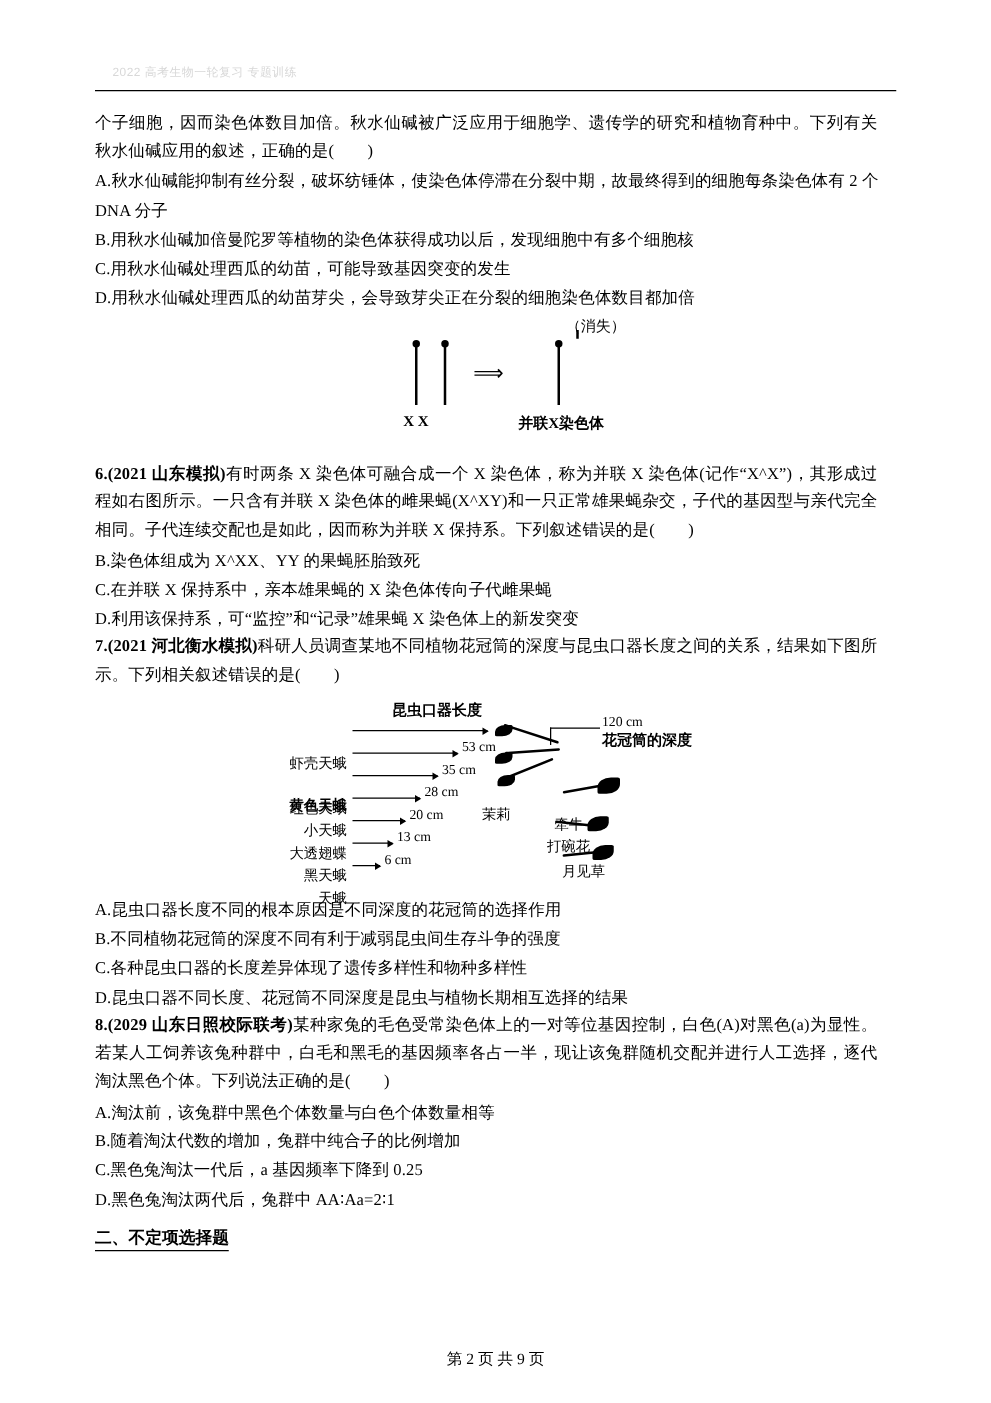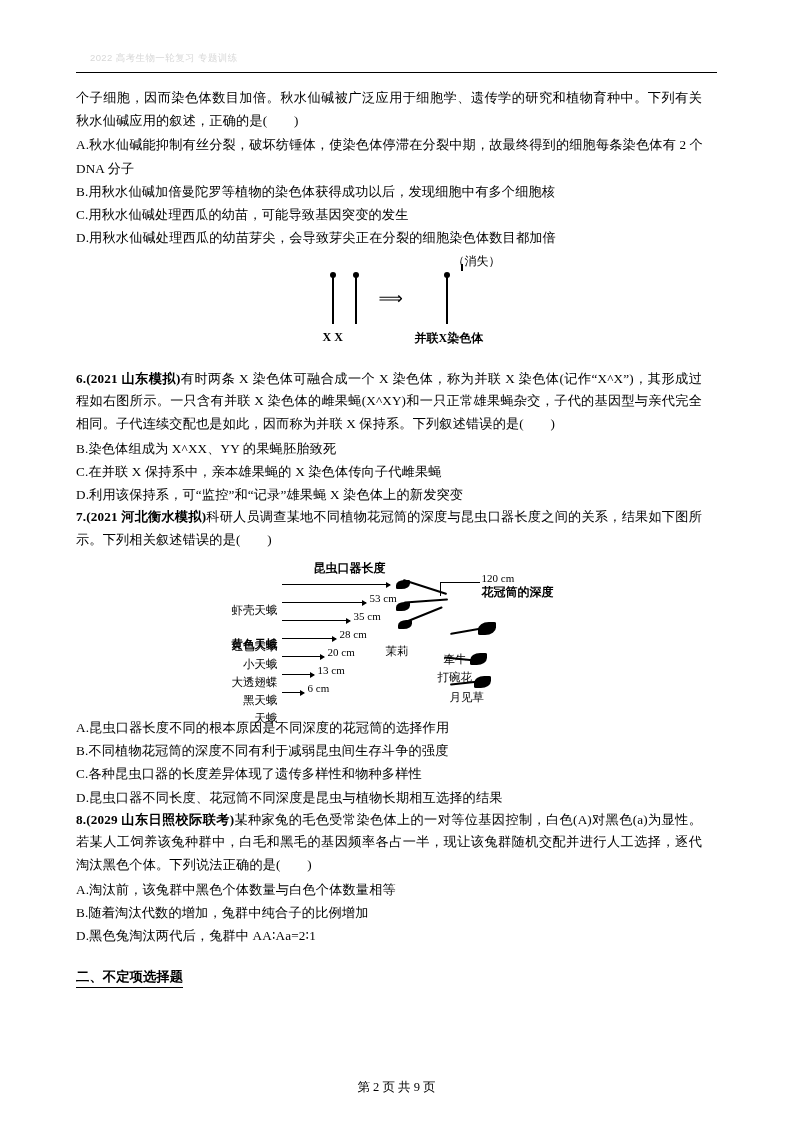--- a/index.html
+++ b/index.html
@@ -168,21 +168,21 @@
     left: 0;
     right: 0;
     bottom: 26px;
     text-align: center;
     font-size: 12.5px;
     font-family: "Liberation Serif", serif;
   }
   .section-head {
     font-size: 13.4px;
     font-weight: bold;
-    margin-top: 20px;
+    margin-top: 10px;
     border-bottom: 1px solid #000;
     display: inline-block;
     padding-bottom: 1px;
   }
 </style>
 </head>
 <body>
 
 <div class="page">
 
@@ -295,18 +295,19 @@
 
   <p class="opt">A.昆虫口器长度不同的根本原因是不同深度的花冠筒的选择作用</p>
   <p class="opt">B.不同植物花冠筒的深度不同有利于减弱昆虫间生存斗争的强度</p>
   <p class="opt">C.各种昆虫口器的长度差异体现了遗传多样性和物种多样性</p>
   <p class="opt">D.昆虫口器不同长度、花冠筒不同深度是昆虫与植物长期相互选择的结果</p>
 
   
   <p class="para"><span class="qnum">8.</span><span class="qnum">(2029 山东日照校际联考)</span><span>某种家兔的毛色受常染色体上的一对等位基因控制，白色(A)对黑色(a)为显性。若某人工饲养该兔种群中，白毛和黑毛的基因频率各占一半，现让该兔群随机交配并进行人工选择，逐代淘汰黑色个体。下列说法正确的是(　　)</span></p>
   <p class="opt">A.淘汰前，该兔群中黑色个体数量与白色个体数量相等</p>
   <p class="opt">B.随着淘汰代数的增加，兔群中纯合子的比例增加</p>
+  <p class="opt">C.黑色兔淘汰一代后，a 基因频率下降到 0.25</p>
   <p class="opt">D.黑色兔淘汰两代后，兔群中 AA∶Aa=2∶1</p>
 
   <div class="section-head">二、不定项选择题</div>
 
   <div class="footer">第 2 页 共 9 页</div>
 </div>
 
 </body></html>

